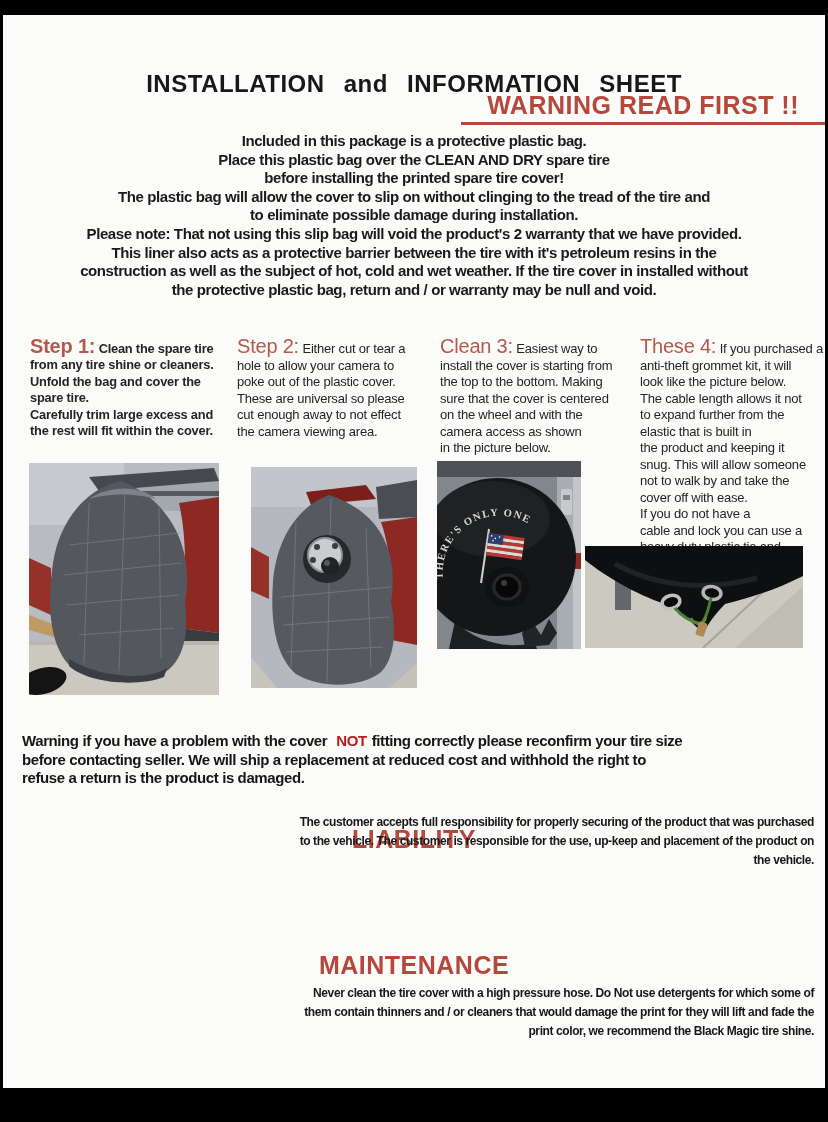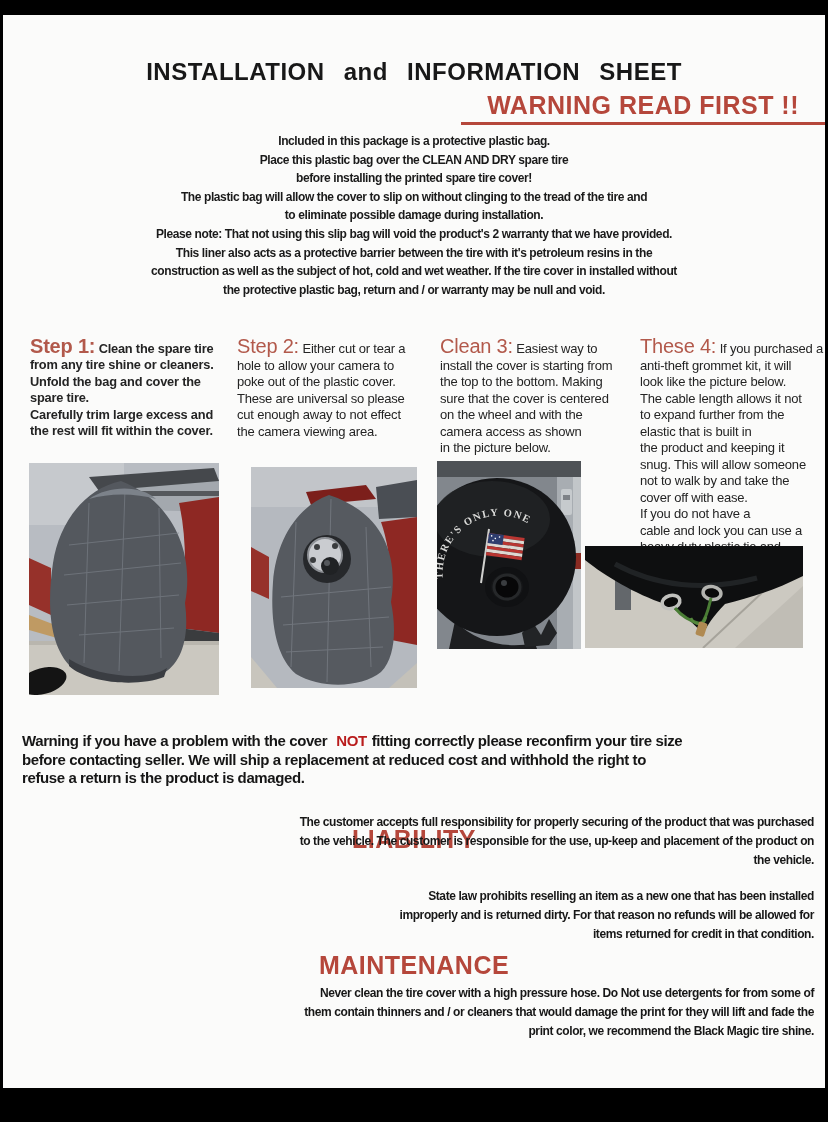--- a/index.html
+++ b/index.html
@@ -1,28 +1,28 @@
 <!DOCTYPE html>
 <html><head>
 <meta charset="utf-8">
 <style>
   html,body{margin:0;padding:0;background:#000;}
   .page{position:relative;width:828px;height:1122px;background:#000;overflow:hidden;
         font-family:"Liberation Sans", sans-serif;}
   .paper{position:absolute;left:3px;top:15px;width:822px;height:1073px;background:#fbfbfa;}
   .pre{white-space:pre-line;}
 
-  .title{position:absolute;top:43px;left:0;width:100%;text-align:center;
+  .title{position:absolute;top:55px;left:0;width:100%;text-align:center;
          font-size:24px;font-weight:bold;color:#181818;letter-spacing:.5px;word-spacing:12px;}
   .warn-wrap{position:absolute;top:76px;left:0;width:100%;text-align:right;}
   .warn-head{display:inline-block;font-size:25px;font-weight:bold;color:#b5473b;
              letter-spacing:.5px;border-bottom:3px solid #b5473b;padding:0 26px 2px 26px;}
 
   .intro{position:absolute;top:117px;left:1px;width:820px;text-align:center;
-         font-size:12px;font-weight:bold;color:#1a1a1a;line-height:18.6px;letter-spacing:-.4px;}
+         font-size:15px;font-weight:bold;color:#1a1a1a;line-height:18.6px;letter-spacing:-.4px;}
 
   .step{position:absolute;font-size:13px;line-height:16.5px;color:#242424;letter-spacing:-.2px;}
   .step-label{font-size:20px;color:#b2594b;letter-spacing:-.2px;}
   .step-body{white-space:pre-line;}
   .step1{left:27px;top:310px;width:202px;font-weight:bold;font-size:12.8px;}
   .step2{left:234px;top:310px;width:202px;}
   .step3{left:437px;top:310px;width:200px;}
   .step4{left:637px;top:310px;width:186px;}
 
   .photo{position:absolute;display:block;}
@@ -219,23 +219,20 @@
     </svg>
 
     <p class="fitwarn"><span>Warning if you have a problem with the cover</span><span class="hl">NOT</span><span class="pre">fitting correctly please reconfirm your tire size
 before contacting seller. We will ship a replacement at reduced cost and withhold the right to
 refuse a return is the product is damaged.</span></p>
 
     <div class="red-head liab-head">LIABILITY</div>
     <div class="body-par liab-p1 pre">The customer accepts full responsibility for properly securing of the product that was purchased
 to the vehicle. The customer is responsible for the use, up-keep and placement of the product on
 the vehicle.</div>
-    <div class="body-par liab-p2 pre">State law prohibits reselling an item as a new one that has been installed
-improperly and is returned dirty. For that reason no refunds will be allowed for
-items returned for credit in that condition.</div>
 
     <div class="red-head maint-head">MAINTENANCE</div>
-    <div class="body-par maint-p pre">Never clean the tire cover with a high pressure hose. Do Not use detergents for from some of
+    <div class="body-par maint-p pre">Never clean the tire cover with a high pressure hose. Do Not use detergents for which some of
 them contain thinners and / or cleaners that would damage the print for they will lift and fade the
 print color, we recommend the Black Magic tire shine.</div>
 
   </div>
 </div>
 
 </body></html>

